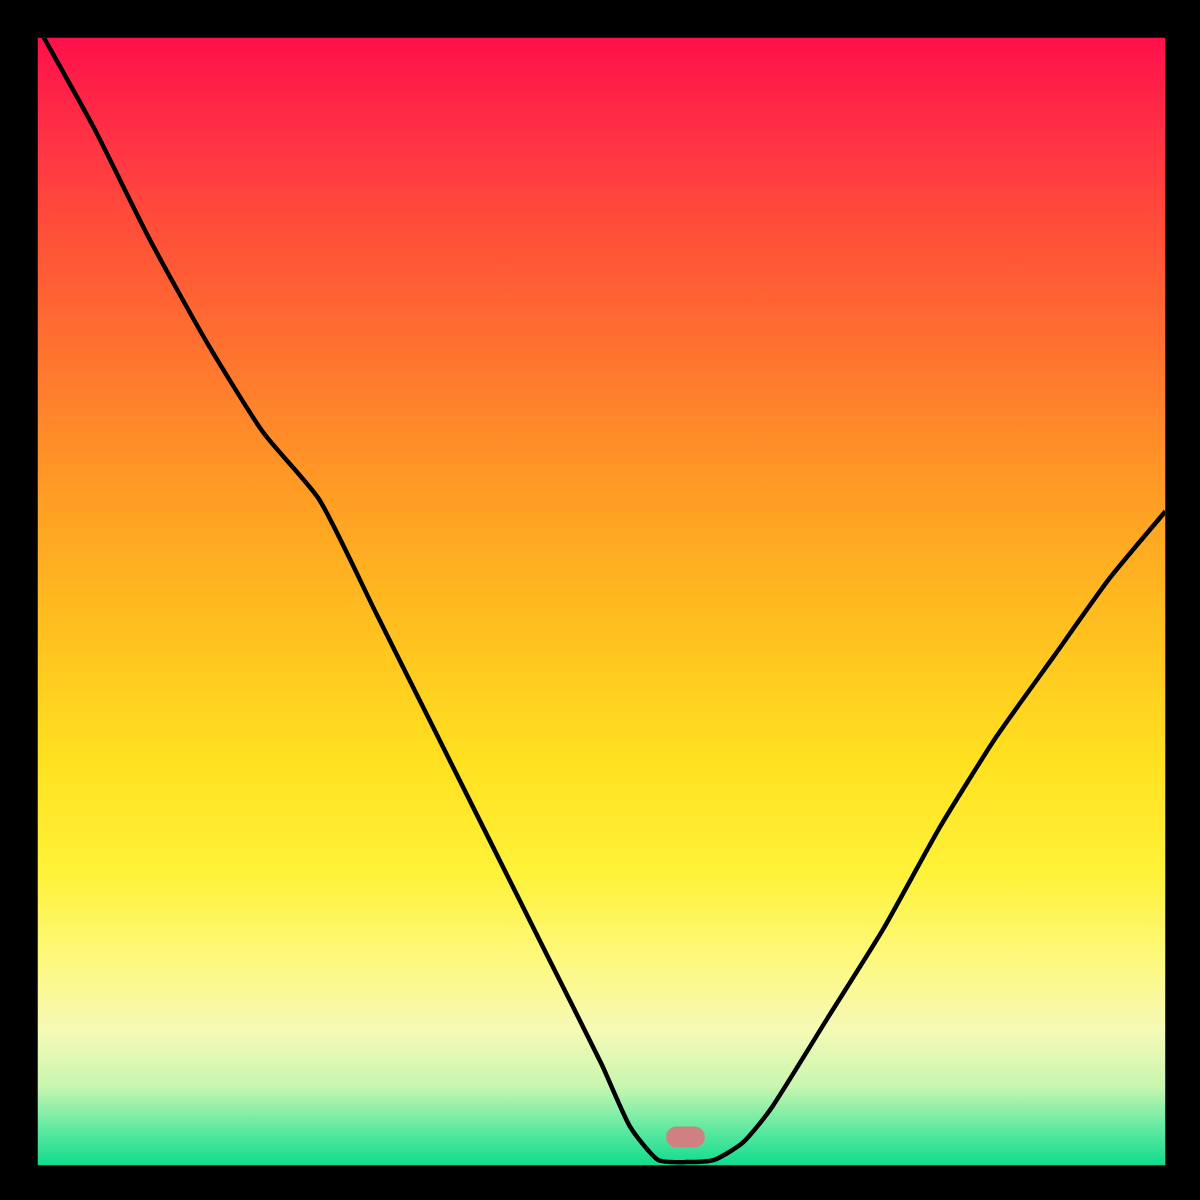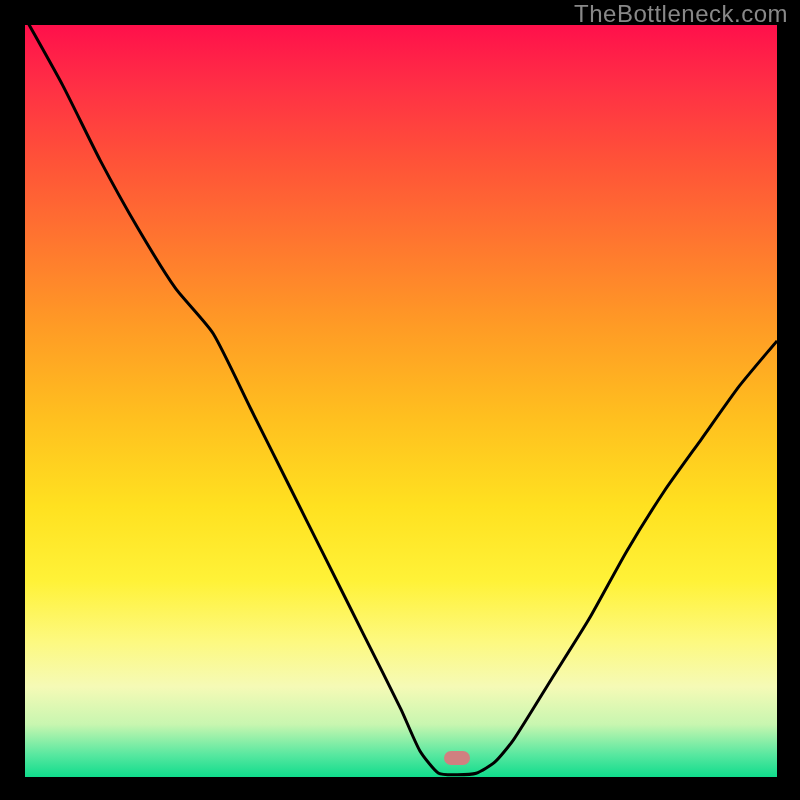--- a/index.html
+++ b/index.html
@@ -63,21 +63,20 @@
     border-radius: 10px;
     background: #d08080;
     transform: translate(-50%, -50%);
   }
 </style>
 </head>
 <body>
 
 <div class="frame">
 
-  <div class="watermark">TheBottleneck.com</div>
 
   <div class="plot-area">
     <div class="gradient-bg"></div>
 
     <svg class="curve" viewBox="0 0 752 752" preserveAspectRatio="none">
       <path id="curve-path" fill="none" stroke="#000000" stroke-width="3" d="M 0,-7.520000000000007 C 7.5200000000000005,6.015999999999989 30.3897889075532,46.460598924351046 37.6,60.15999999999997 C 45.4297889075532,75.03659892435105 67.37021109244681,120.48340107564896 75.2,135.36000000000004 C 82.4102110924468,149.05940107564896 104.95157991825162,189.6976858610278 112.8,203.04000000000002 C 119.99157991825163,215.26568586102778 142.17191039680304,251.68067455552423 150.4,263.2 C 157.21191039680303,272.73667455552425 181.81450719402673,298.42321151044285 188,308.32000000000005 C 196.85450719402675,322.4872115104428 218.07999999999998,368.48 225.6,383.52 C 233.12,398.56 255.67999999999998,443.67999999999995 263.2,458.71999999999997 C 270.71999999999997,473.76 293.28000000000003,518.88 300.8,533.92 C 308.32,548.9599999999999 330.88000000000005,594.08 338.40000000000003,609.12 C 345.92,624.16 368.6770852345355,669.1859761513734 376,684.32 C 379.95708523453555,692.4979761513735 390.2324056042615,717.9150895272445 394.8,725.68 C 397.7524056042615,730.6990895272445 409.02085988506036,745.3093503264387 413.6,748.24 C 416.5408598850604,750.1221503264386 428.64,749.744 432.4,749.744 C 436.15999999999997,749.744 447.7225053814767,749.4223481702979 451.2,748.24 C 455.2425053814767,746.865548170298 466.78556481833294,739.8529916635003 470,736.96 C 474.305564818333,733.0849916635003 485.4976941129975,719.2433819676036 488.8,714.4 C 496.77769411299755,702.6993819676036 518.88,666.272 526.4,654.24 C 533.92,642.208 556.8084200817484,606.3056858610278 564,594.08 C 571.8484200817484,580.7376858610278 593.7515799182517,539.7423141389722 601.6,526.4 C 608.7915799182516,514.1743141389722 631.3332520591234,478.0401219113147 639.1999999999999,466.24 C 646.3732520591235,455.4801219113147 669.2800000000001,424.12800000000004 676.8000000000001,413.6 C 684.32,403.072 706.5170826353544,371.20779257403916 714.4,360.96 C 721.5570826353544,351.6557925740392 744.48,324.86400000000003 752,315.84000000000003"></path>
     </svg>
 
     <div id="marker" class="marker" style="left: 432.4px; top: 733.2px; width: 26px; height: 14px; background: rgb(208, 128, 128);"></div>
   </div>

